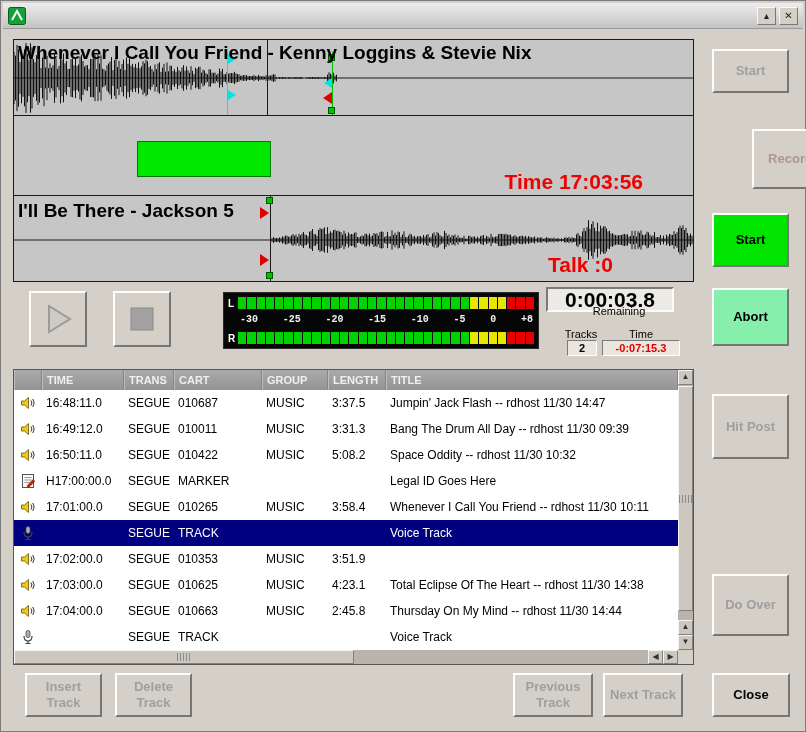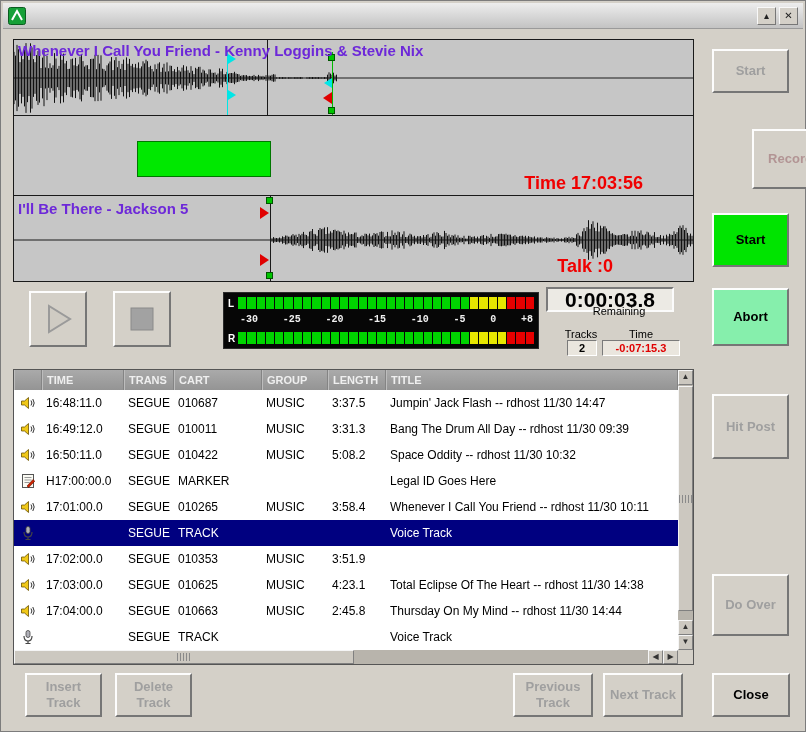--- a/index.html
+++ b/index.html
@@ -18,24 +18,24 @@
   text-align:center; line-height:16px; color:#222; cursor:default; }
 #btn-shade { right:27px; }
 #btn-close { right:5px; }
 
 
 #editor { position:absolute; left:12px; top:38px; width:681px; border:1px solid #1a1a1a; background:#c6c6c6; }
 .wpanel { position:relative; width:679px; overflow:hidden; background:#c6c6c6; }
 #p1 { height:76px; border-bottom:1px solid #1a1a1a; }
 #p2 { height:80px; border-bottom:1px solid #1a1a1a; }
 #p3 { height:85px; }
-.wtitle { position:absolute; left:4px; color:#6d28d9; font-weight:bold; font-size:15px; white-space:nowrap; z-index:4; }
+.wtitle { position:absolute; left:4px; color:#000000; font-weight:bold; font-size:19px; white-space:nowrap; z-index:4; }
 #p1 .wtitle { top:2px; }
 #p3 .wtitle { top:4px; }
-.rlabel { position:absolute; color:#f00000; font-weight:bold; font-size:18px; z-index:4; }
+.rlabel { position:absolute; color:#f00000; font-weight:bold; font-size:21px; z-index:4; }
 #time-label { right:50px; bottom:1px; }
 #talk-label { right:80px; bottom:4px; }
 .vline { position:absolute; top:0; bottom:0; width:1px; z-index:2; }
 .sq { position:absolute; width:7px; height:7px; background:#00c400; border:1px solid #005500; z-index:3; }
 .ctri { position:absolute; width:0; height:0; border-top:5px solid transparent; border-bottom:5px solid transparent; z-index:3; }
 .ctri.r { border-left:8px solid #00e6e6; }
 .ctri.l { border-right:8px solid #00e6e6; }
 .rtri { position:absolute; width:0; height:0; border-top:6px solid transparent; border-bottom:6px solid transparent; z-index:3; }
 .rtri.r { border-left:9px solid #e00000; }
 .rtri.l { border-right:9px solid #e00000; }

